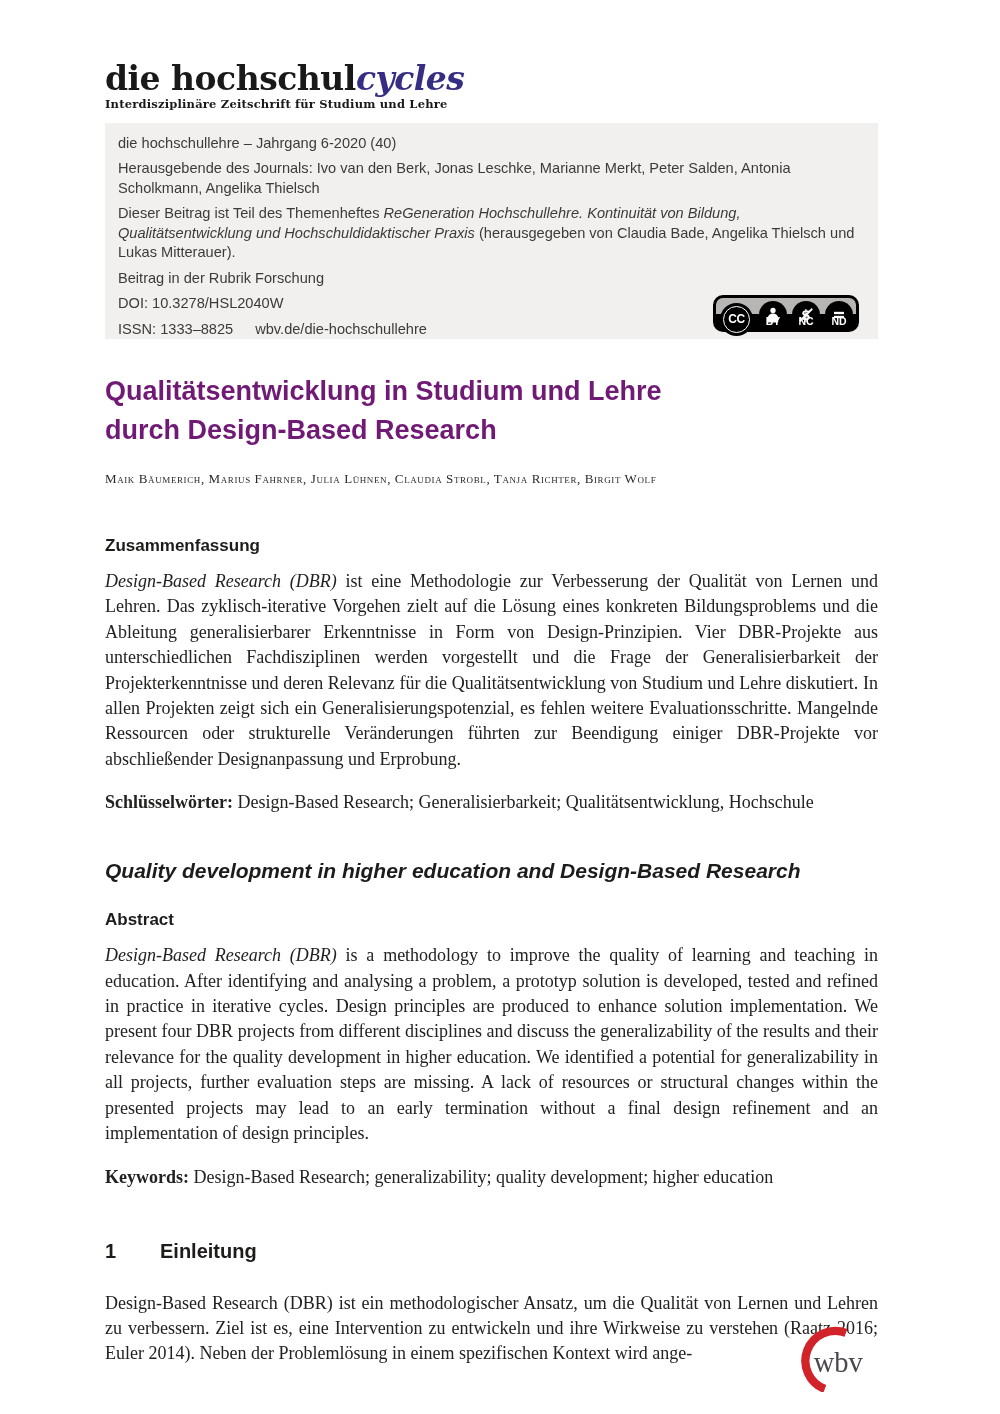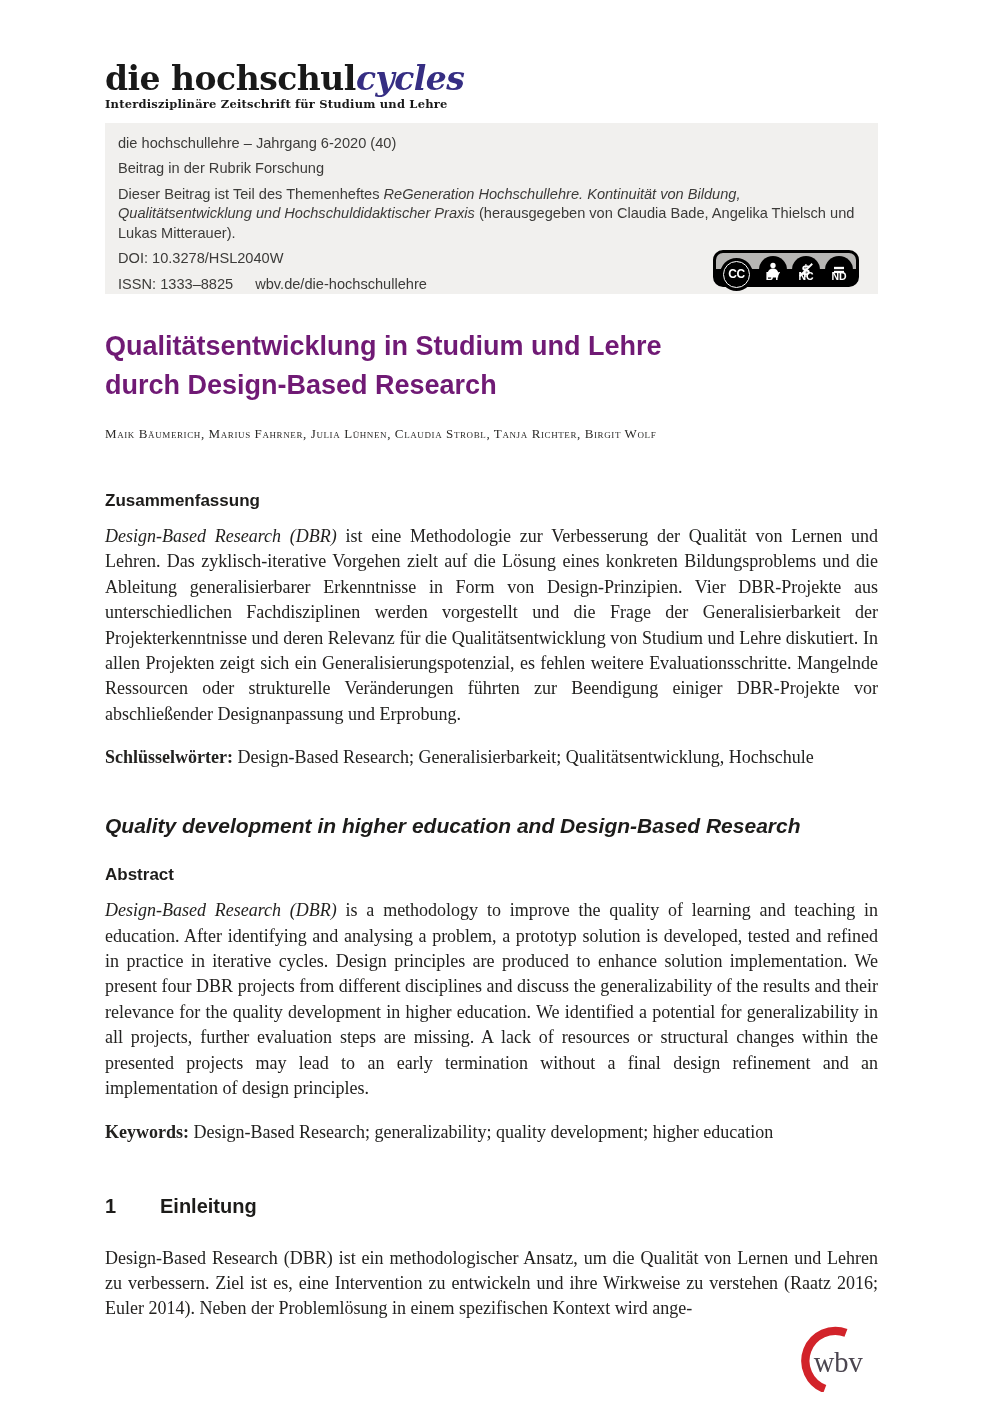--- a/index.html
+++ b/index.html
@@ -102,22 +102,23 @@
 <div class="page">
   <div class="content">
 
     <header class="masthead">
       <div class="mast-title"><span>die hochschul</span><span class="accent" style="color:#362e83">cycles</span></div>
       <div class="mast-subtitle">Interdisziplinäre Zeitschrift für Studium und Lehre</div>
     </header>
 
     <section class="info-box">
       <p>die hochschullehre – Jahrgang 6-2020 (40)</p>
+      <p>Herausgebende des Journals: Ivo van den Berk, Jonas Leschke, Marianne Merkt, Peter Salden, Antonia Scholkmann, Angelika Thielsch</p>
+      <p><span>Dieser Beitrag ist Teil des Themenheftes </span><span class="it">ReGeneration Hochschullehre. Kontinuität von Bildung, Qualitätsentwicklung und Hochschuldidaktischer Praxis</span><span> (herausgegeben von Claudia Bade, Angelika Thielsch und Lukas Mitterauer).</span></p>
       <p>Beitrag in der Rubrik Forschung</p>
-      <p><span>Dieser Beitrag ist Teil des Themenheftes </span><span class="it">ReGeneration Hochschullehre. Kontinuität von Bildung, Qualitätsentwicklung und Hochschuldidaktischer Praxis</span><span> (herausgegeben von Claudia Bade, Angelika Thielsch und Lukas Mitterauer).</span></p>
       <p>DOI: 10.3278/HSL2040W</p>
       <p class="issn-row"><span>ISSN: 1333–8825</span><span class="site">wbv.de/die-hochschullehre</span></p>
 
       <div class="cc-badge">
         <div class="cc-strip"></div>
         <div class="cc-circle cc-main">
             <span class="ring">CC</span>
           </div>
         <div class="cc-circle cc-small cc-by">
           <svg viewBox="0 0 24 24">

